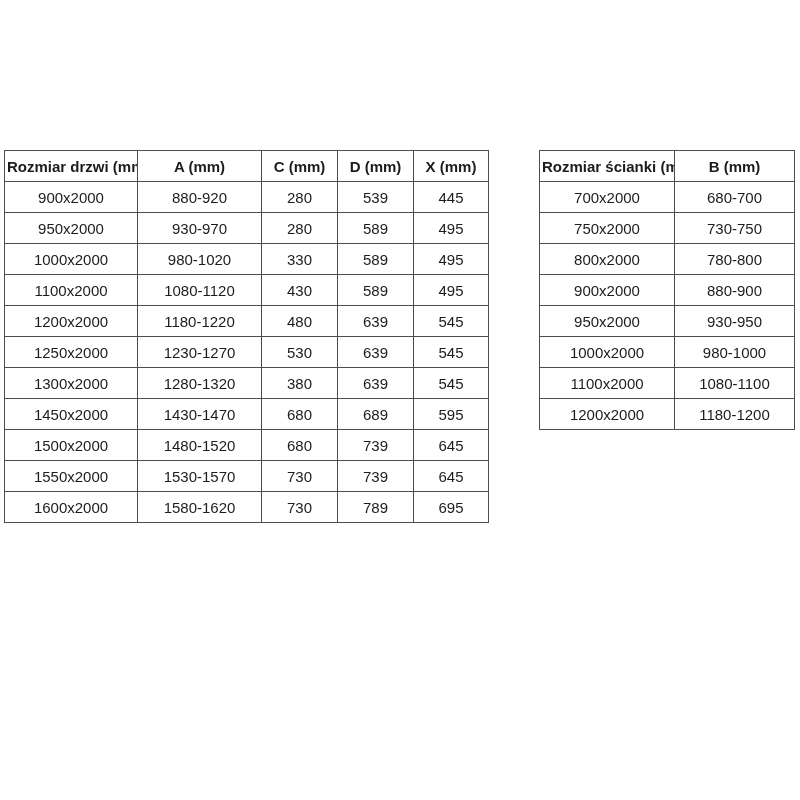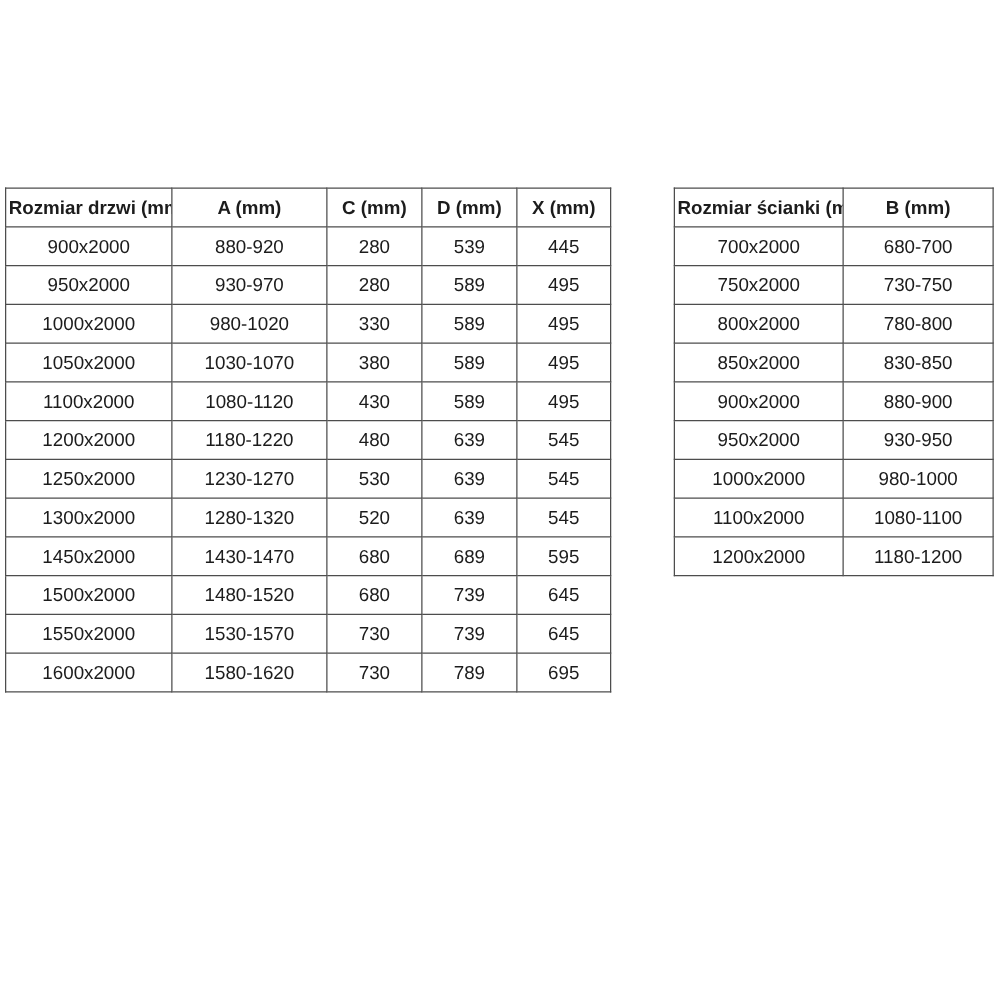--- a/index.html
+++ b/index.html
@@ -87,27 +87,20 @@
           <td>495</td>
         </tr>
         <tr>
           <td>1000x2000</td>
           <td>980-1020</td>
           <td>330</td>
           <td>589</td>
           <td>495</td>
         </tr>
         <tr>
-          <td>1050x2000</td>
-          <td>1030-1070</td>
-          <td>380</td>
-          <td>589</td>
-          <td>495</td>
-        </tr>
-        <tr>
           <td>1100x2000</td>
           <td>1080-1120</td>
           <td>430</td>
           <td>589</td>
           <td>495</td>
         </tr>
         <tr>
           <td>1200x2000</td>
           <td>1180-1220</td>
           <td>480</td>
@@ -117,21 +110,21 @@
         <tr>
           <td>1250x2000</td>
           <td>1230-1270</td>
           <td>530</td>
           <td>639</td>
           <td>545</td>
         </tr>
         <tr>
           <td>1300x2000</td>
           <td>1280-1320</td>
-          <td>520</td>
+          <td>380</td>
           <td>639</td>
           <td>545</td>
         </tr>
         <tr>
           <td>1450x2000</td>
           <td>1430-1470</td>
           <td>680</td>
           <td>689</td>
           <td>595</td>
         </tr>
@@ -177,24 +170,20 @@
         </tr>
         <tr>
           <td>750x2000</td>
           <td>730-750</td>
         </tr>
         <tr>
           <td>800x2000</td>
           <td>780-800</td>
         </tr>
         <tr>
-          <td>850x2000</td>
-          <td>830-850</td>
-        </tr>
-        <tr>
           <td>900x2000</td>
           <td>880-900</td>
         </tr>
         <tr>
           <td>950x2000</td>
           <td>930-950</td>
         </tr>
         <tr>
           <td>1000x2000</td>
           <td>980-1000</td>

